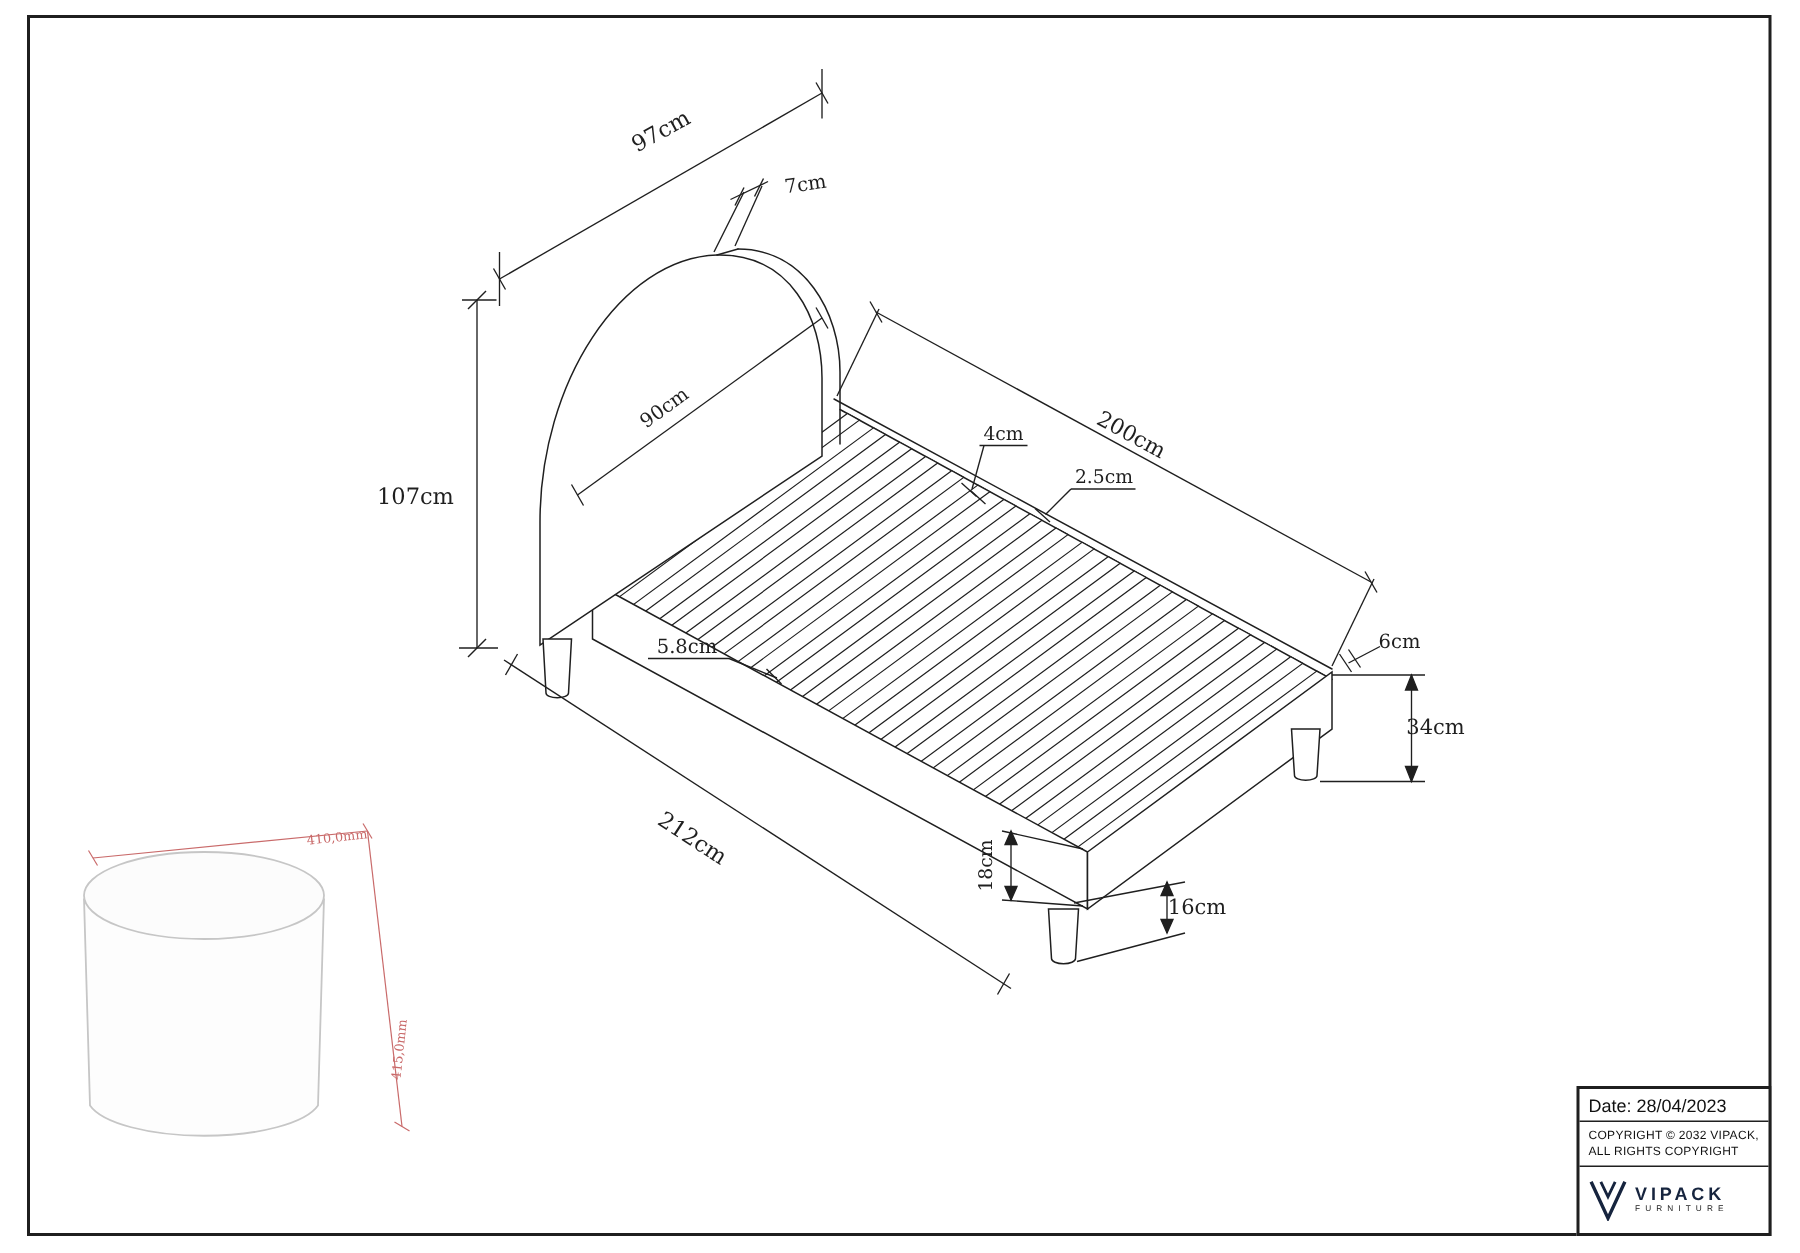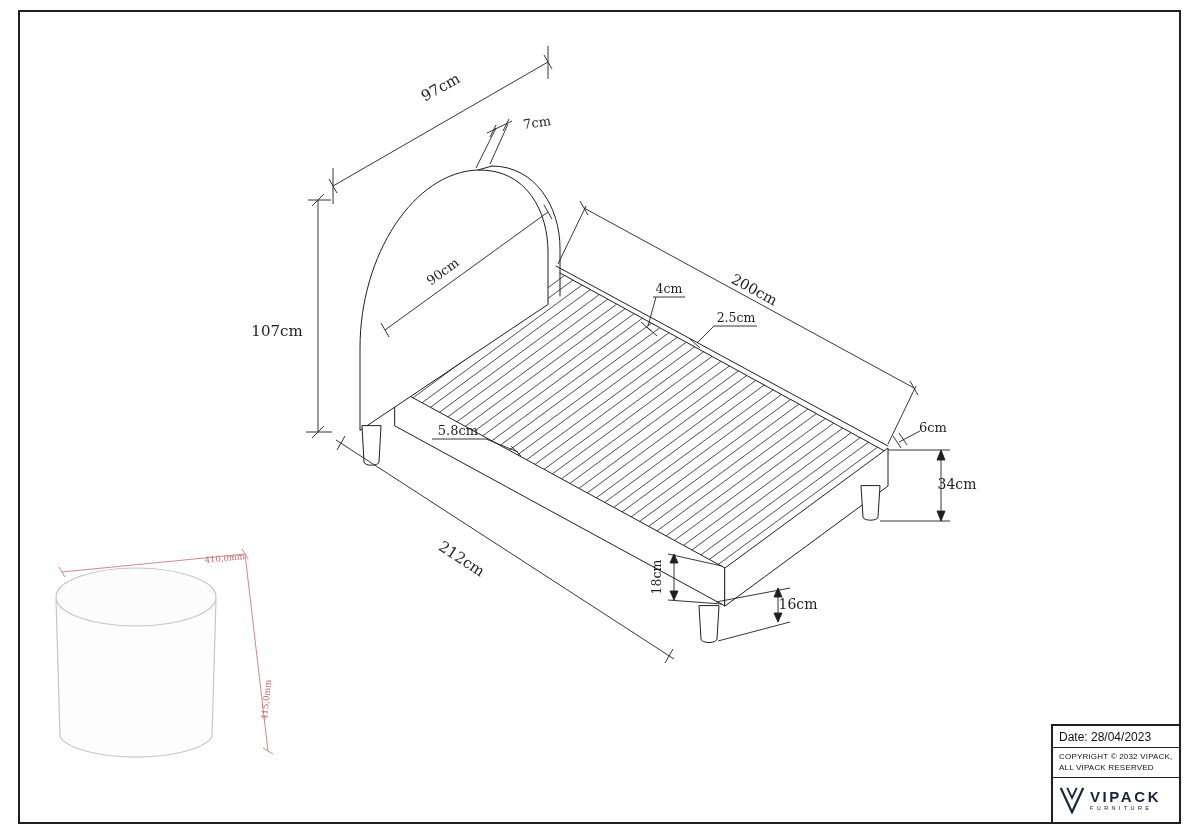--- a/index.html
+++ b/index.html
@@ -11,21 +11,21 @@
   .dim-label{font-family:"DejaVu Serif",serif;}
   .red-label{font-family:"DejaVu Serif",serif;}
   
   #title-block{position:absolute;right:-2px;bottom:-2px;width:130px;background:#fff;
                border:2px solid #1f1f1f;box-sizing:border-box;margin-top:24px;}
   .tb-date{font-size:12px;color:#111;padding:4px 6px 3px 6px;border-bottom:1px solid #1f1f1f;}
   .tb-copy{font-size:8px;color:#111;padding:3px 6px;line-height:1.45;border-bottom:1px solid #1f1f1f;
            letter-spacing:0.2px;}
   .tb-logo{display:flex;align-items:center;gap:5px;padding:5px 4px 5px 6px;height:34px;}
   .logo-text{display:flex;flex-direction:column;justify-content:center;}
-  .brand{font-size:15px;font-weight:bold;letter-spacing:2.6px;color:#16243e;line-height:1;}
+  .brand{font-size:12px;font-weight:bold;letter-spacing:2.6px;color:#16243e;line-height:1;}
   .brand-sub{font-size:5.5px;letter-spacing:3.4px;color:#222;margin-top:2px;line-height:1;}
 </style>
 </head>
 <body>
 
 <div id="stage">
 
   <svg id="drawing-svg" width="1200" height="835" viewBox="0 0 1200 835">
 
     <g stroke-width="1" fill="none" stroke-linecap="round" stroke="#1f1f1f">
@@ -196,21 +196,21 @@
       <text class="red-label" x="225" y="561" font-size="8.5" transform="rotate(-6 225 561)">410,0mm</text>
       <text class="red-label" x="269" y="700" font-size="8.5" transform="rotate(-84 269 700)">415,0mm</text>
     </g>
   </svg>
 
   <div id="page-border">
     <div id="title-block">
       <div class="tb-date">Date: 28/04/2023</div>
       <div class="tb-copy">
         <div>COPYRIGHT © 2032 VIPACK,</div>
-        <div>ALL VIPACK RESERVED</div>
+        <div>ALL RIGHTS COPYRIGHT</div>
       </div>
       <div class="tb-logo">
         <svg width="26" height="28" viewBox="0 0 30 32">
           <path d="M2 2 L15 30 L28 2" stroke-width="2.6" fill="none" stroke="#16243e"></path>
           <path d="M9.5 2 L15 13.5 L20.5 2" stroke-width="2.2" fill="none" stroke="#16243e"></path>
         </svg>
         <div class="logo-text">
           <div class="brand">VIPACK</div>
           <div class="brand-sub">FURNITURE</div>
         </div>

